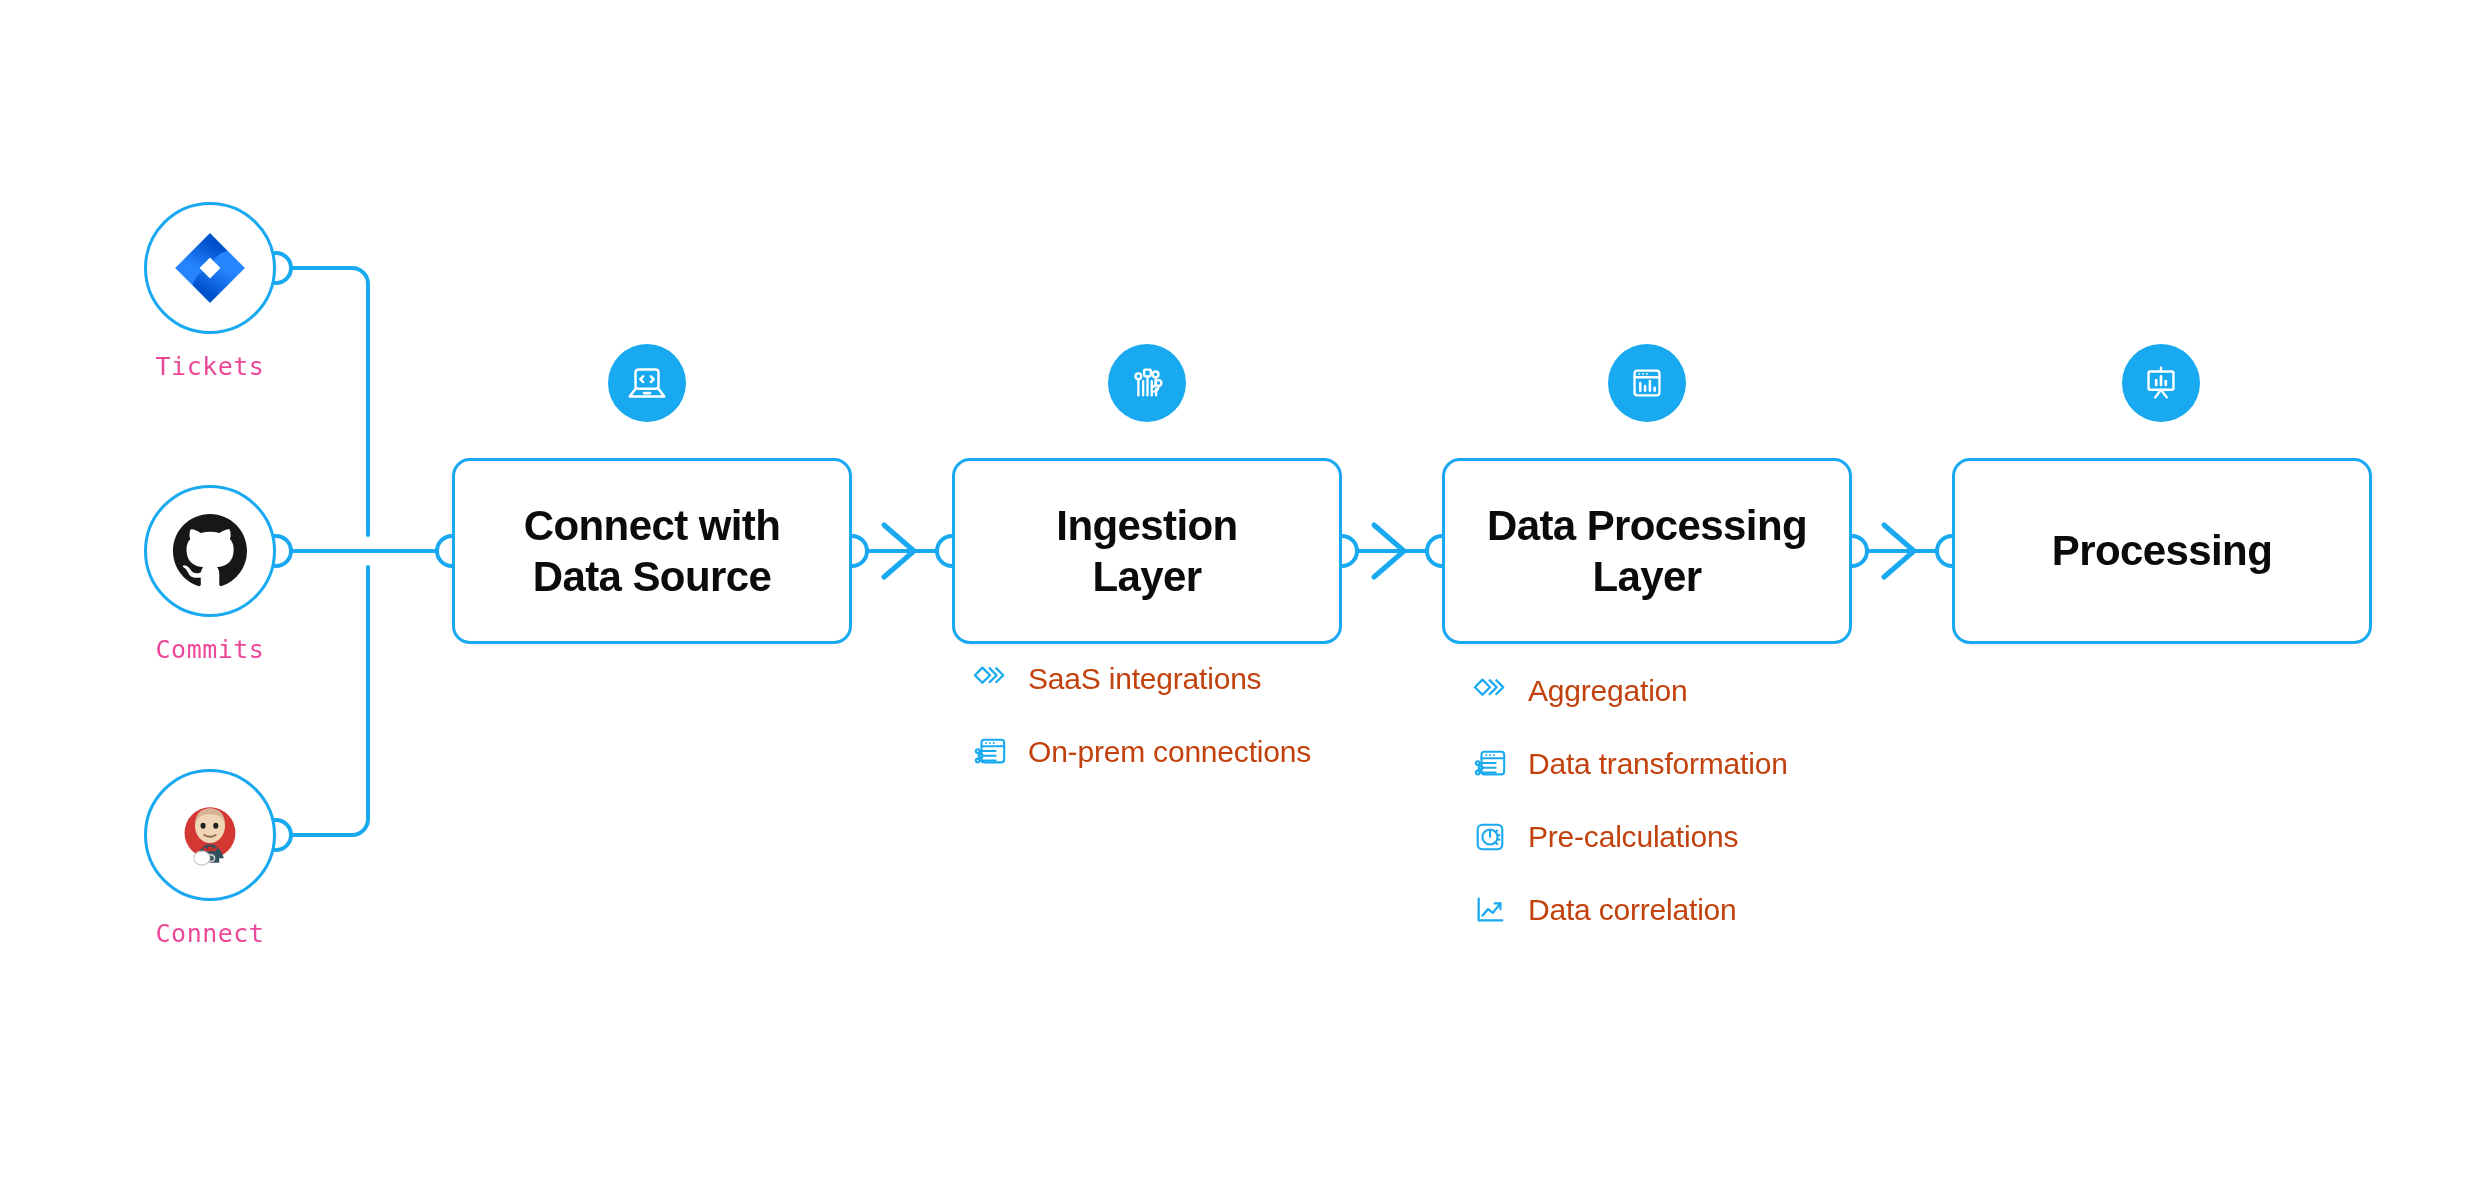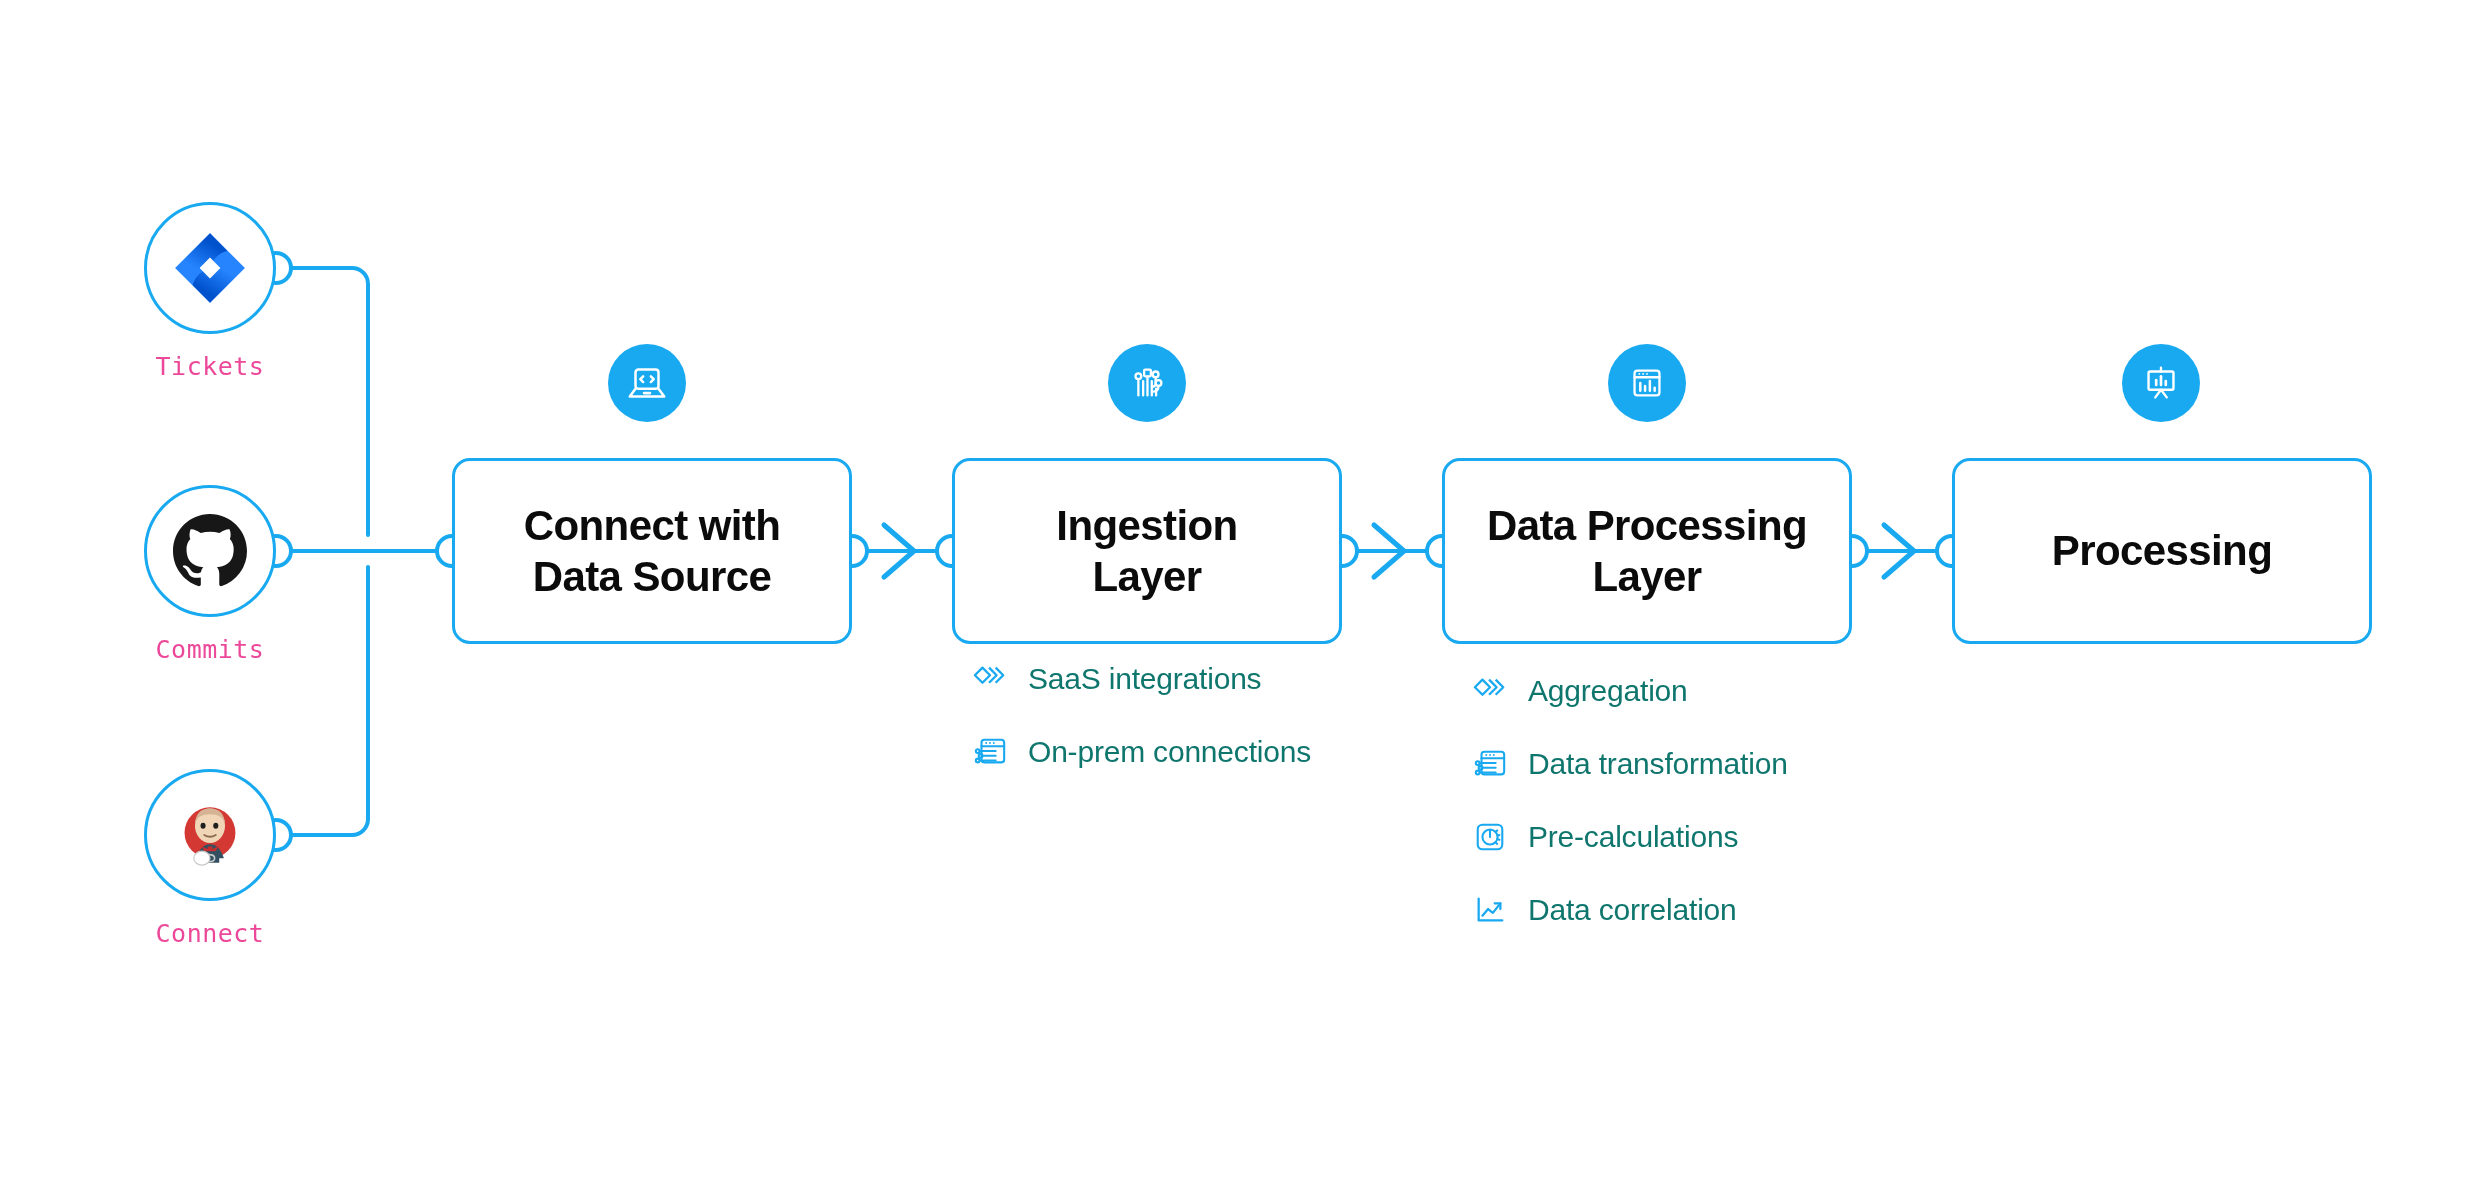--- a/index.html
+++ b/index.html
@@ -28,21 +28,21 @@
 
   
   .badge{position:absolute;width:78px;height:78px;border-radius:50%;
          background:#18A9F0;display:flex;align-items:center;justify-content:center;}
 
   
   .feat-list{position:absolute;}
   .feat-row{display:flex;align-items:center;height:48px;margin-bottom:25px;}
   .feat-ico{width:36px;height:36px;flex:0 0 36px;margin-right:20px;
             display:flex;align-items:center;justify-content:center;}
-  .feat-txt{font-family:"Liberation Sans",sans-serif;font-size:30px;color:#0f766e;
+  .feat-txt{font-family:"Liberation Sans",sans-serif;font-size:30px;color:#c2410c;
             white-space:nowrap;letter-spacing:-0.2px;}
 </style>
 </head>
 <body>
 
 <div id="stage">
 
   <svg id="canvas" viewBox="0 0 2490 1182" xmlns="http://www.w3.org/2000/svg">
     <g fill="none" stroke="#18A9F0" stroke-width="4" stroke-linecap="round" stroke-linejoin="round">
 

